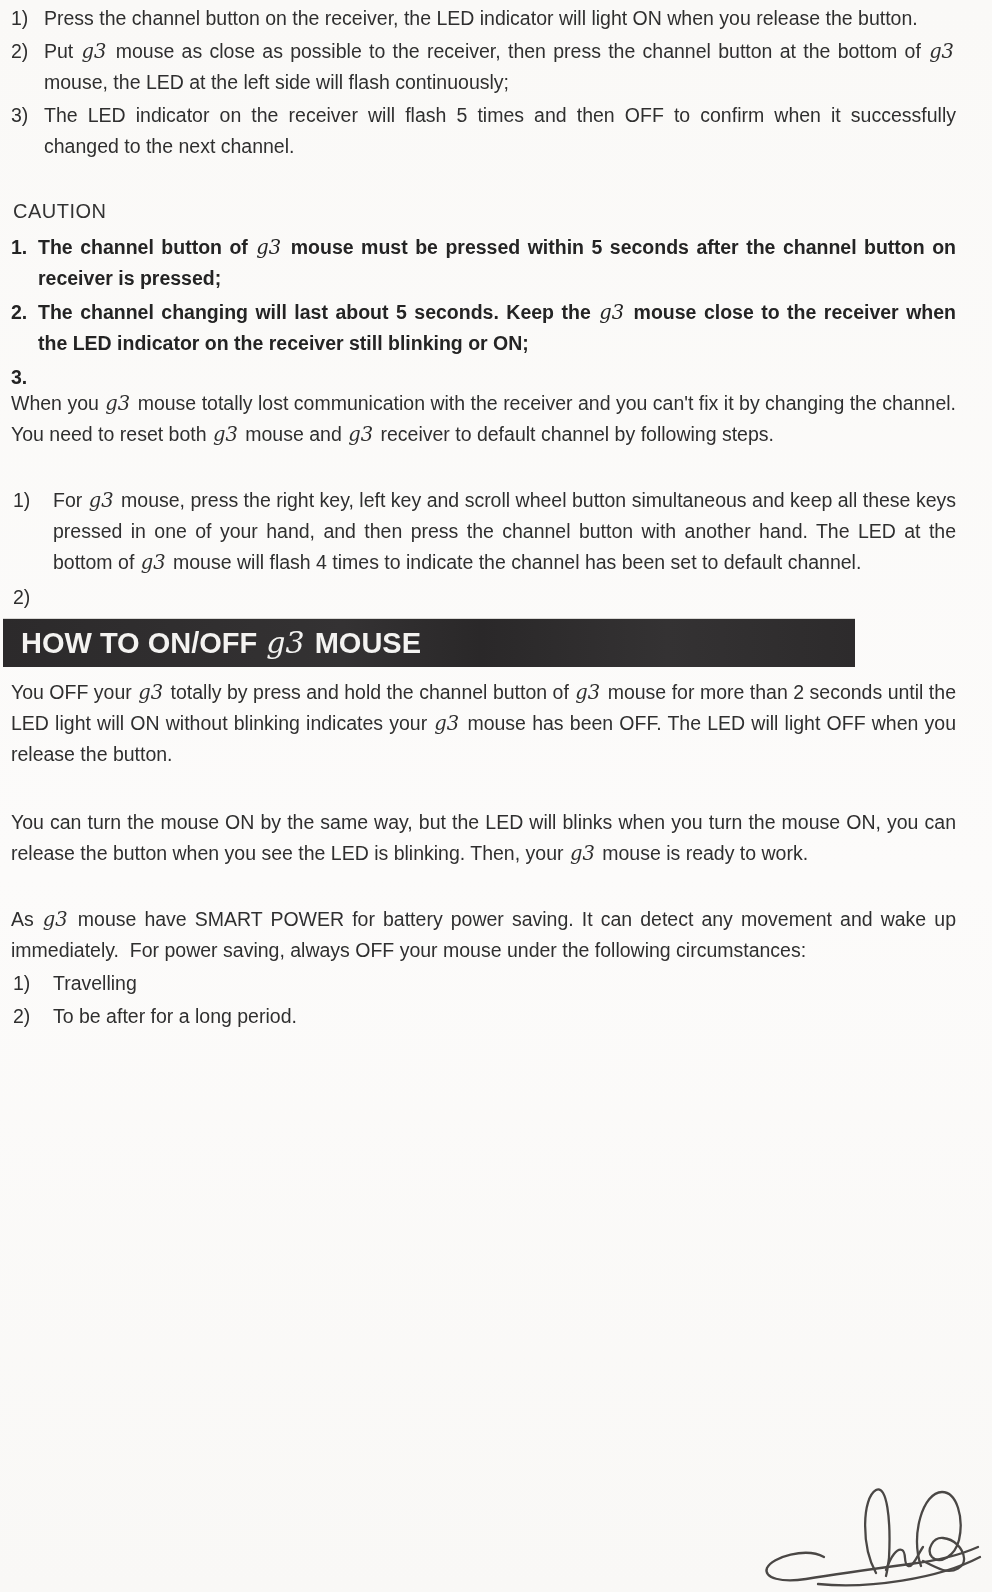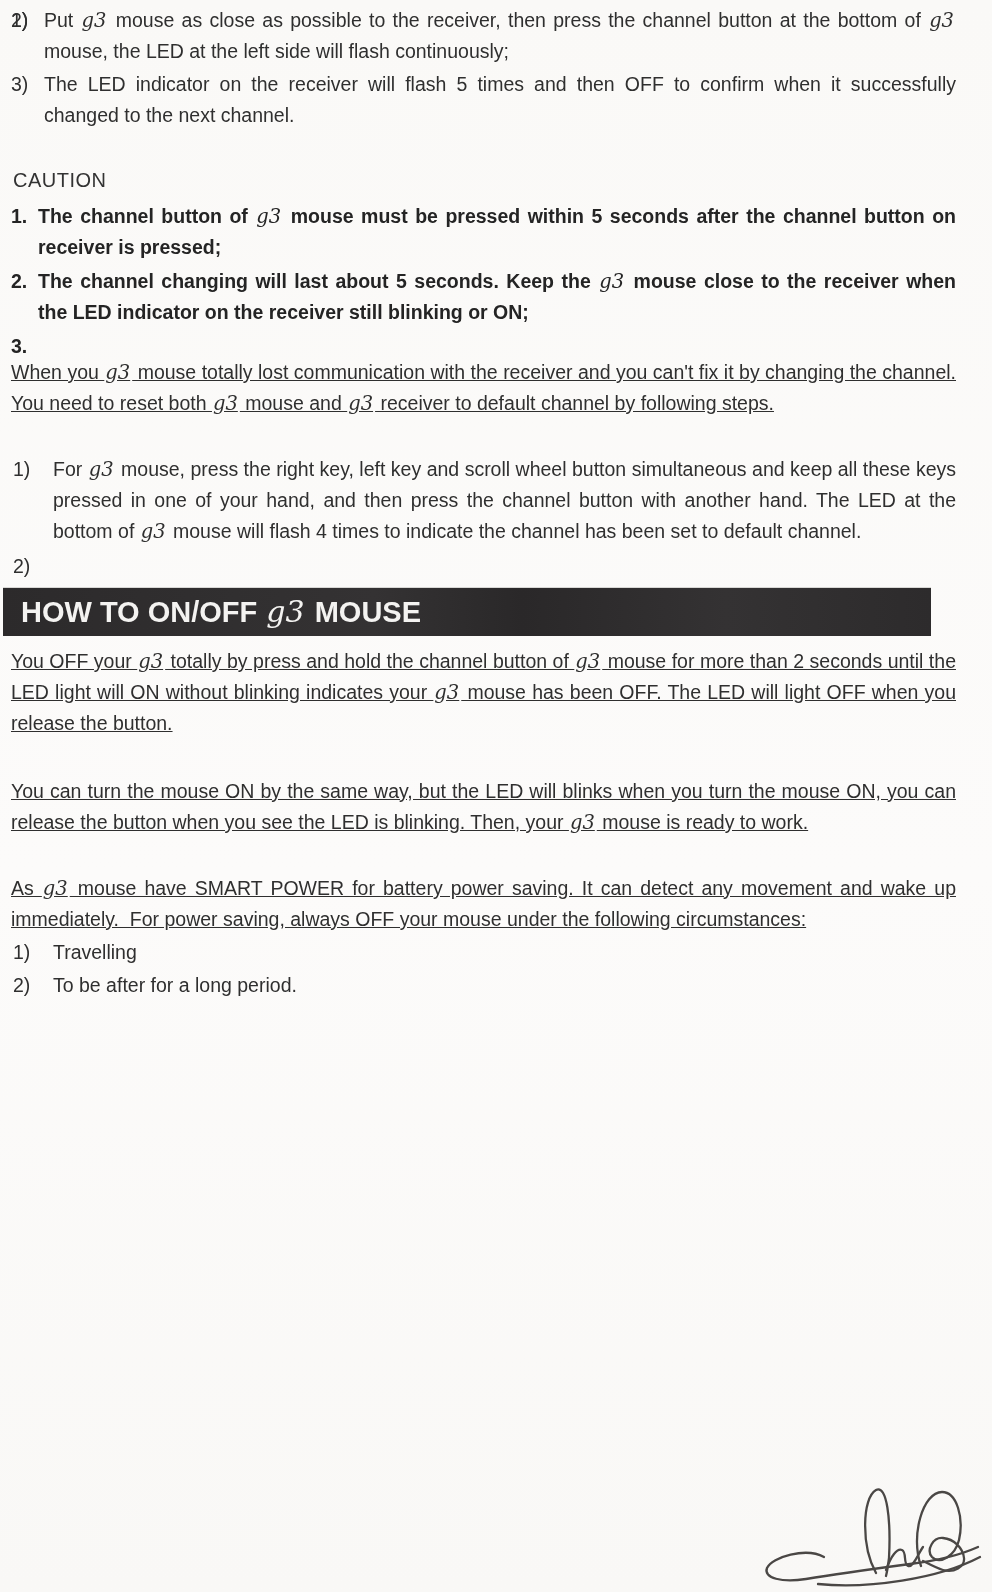--- a/index.html
+++ b/index.html
@@ -15,37 +15,37 @@
     color:#2f2f2f;
     font-size:19.5px;
     line-height:31px;
     overflow:hidden;
   }
   .content{padding:3px 36px 0 11px;}
   .doc-heading{
     font-size:20px;font-weight:bold;color:#262626;
     margin:0 0 3px 2px;
   }
-  .para{text-align:justify;margin:0;text-decoration:underline;}
+  .para{text-align:justify;margin:0;}
   .ol{margin:0;}
   .ol-item{position:relative;text-align:justify;margin-bottom:2px;}
   .ol-item .num{position:absolute;left:0;top:0;}
   .steps .ol-item{padding-left:33px;}
   .caution-heading{
     font-size:20px;font-weight:normal;color:#333;
     letter-spacing:0.5px;margin:34px 0 5px 2px;
   }
   .caution .ol-item{padding-left:27px;font-weight:bold;color:#242424;margin-bottom:3px;}
   .reset-intro{margin-top:29px;}
   .reset{margin-top:35px;}
   .reset .ol-item{padding-left:42px;margin-bottom:4px;}
   .reset .ol-item .num{left:2px;}
   .banner{
     margin:40px 0 0 -8px;
-    width:928px;height:49px;
+    width:852px;height:49px;
     background:linear-gradient(90deg,#2c2a2b 0%,#343233 40%,#2a2829 56%,#343233 78%,#2d2b2c 100%);
     box-shadow:0 1px 0 #d9d8d5 inset;
     display:flex;
   }
   .banner-title{
     color:#f4f3f1;font-size:29px;font-weight:bold;
     padding-left:18px;letter-spacing:0;line-height:49px;white-space:nowrap;
   }
   .banner-title .g3{font-size:30px;}
   .p1{margin-top:10px;}
@@ -69,20 +69,21 @@
 </head>
 <body>
 
 <div class="page">
   <div class="content">
 
 
     <div class="ol steps">
       <div class="ol-item">
         <span class="num">1)</span>
+        <span>Press the channel button on the receiver, the LED indicator will light ON when you release the button.</span>
       </div>
       <div class="ol-item">
         <span class="num">2)</span>
         <span>Put <i class="g3">g3</i> mouse as close as possible to the receiver, then press the channel button at the bottom of <i class="g3">g3</i> mouse, the LED at the left side will flash continuously;</span>
       </div>
       <div class="ol-item">
         <span class="num">3)</span>
         <span>The LED indicator on the receiver will flash 5 times and then OFF to confirm when it successfully changed to the next channel.</span>
       </div>
     </div>

